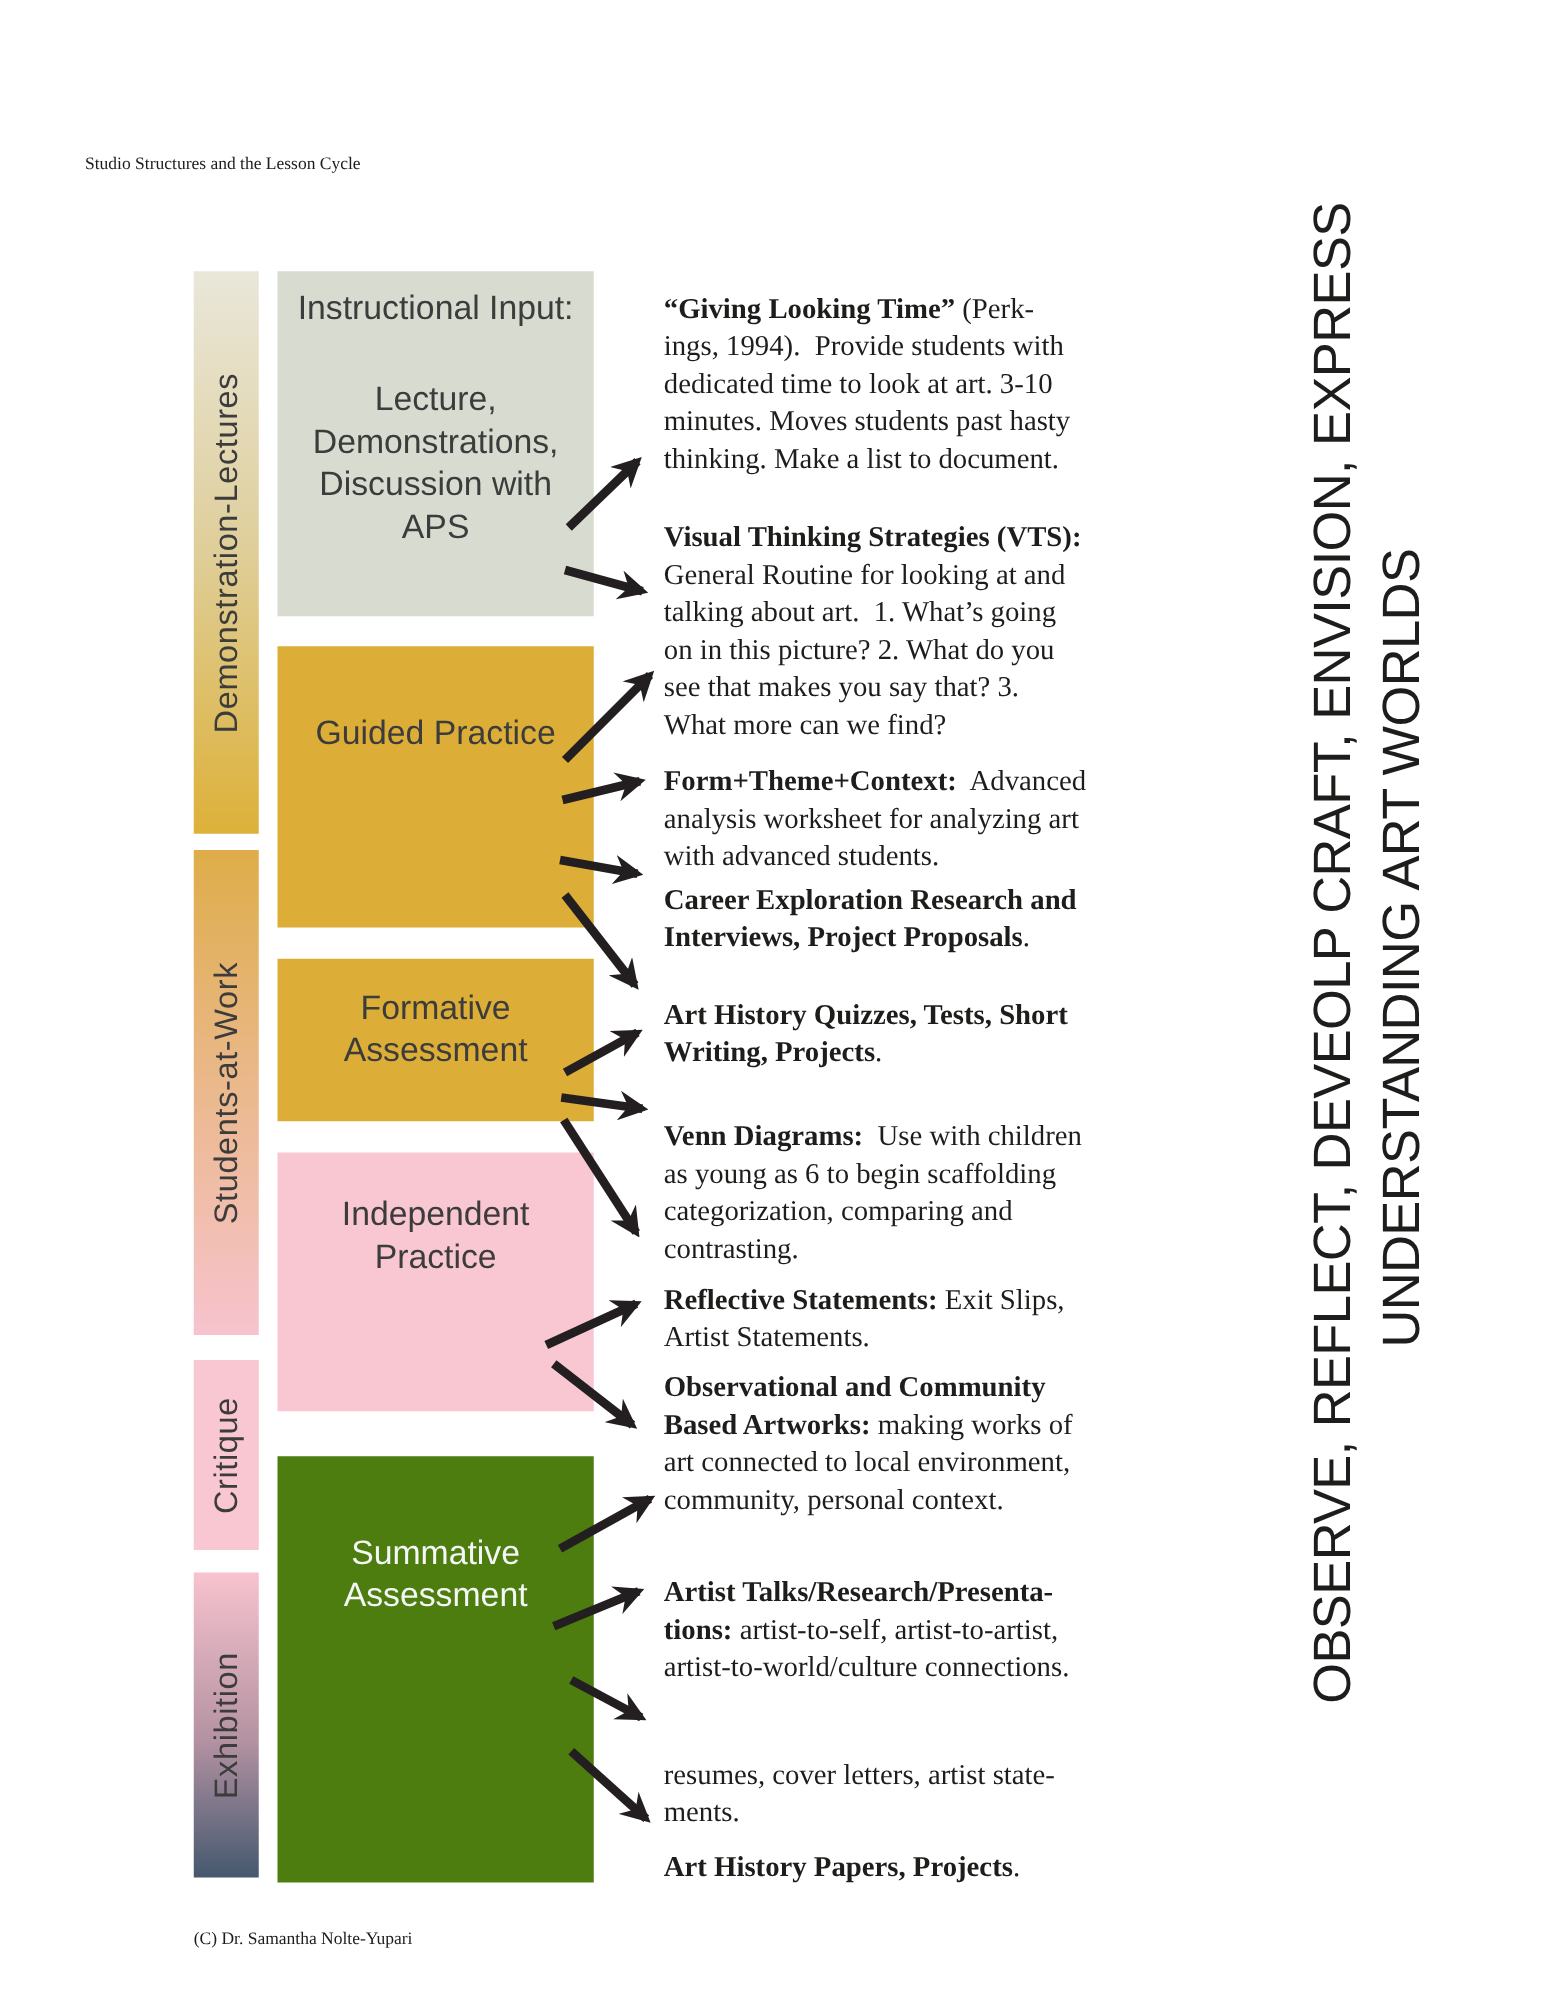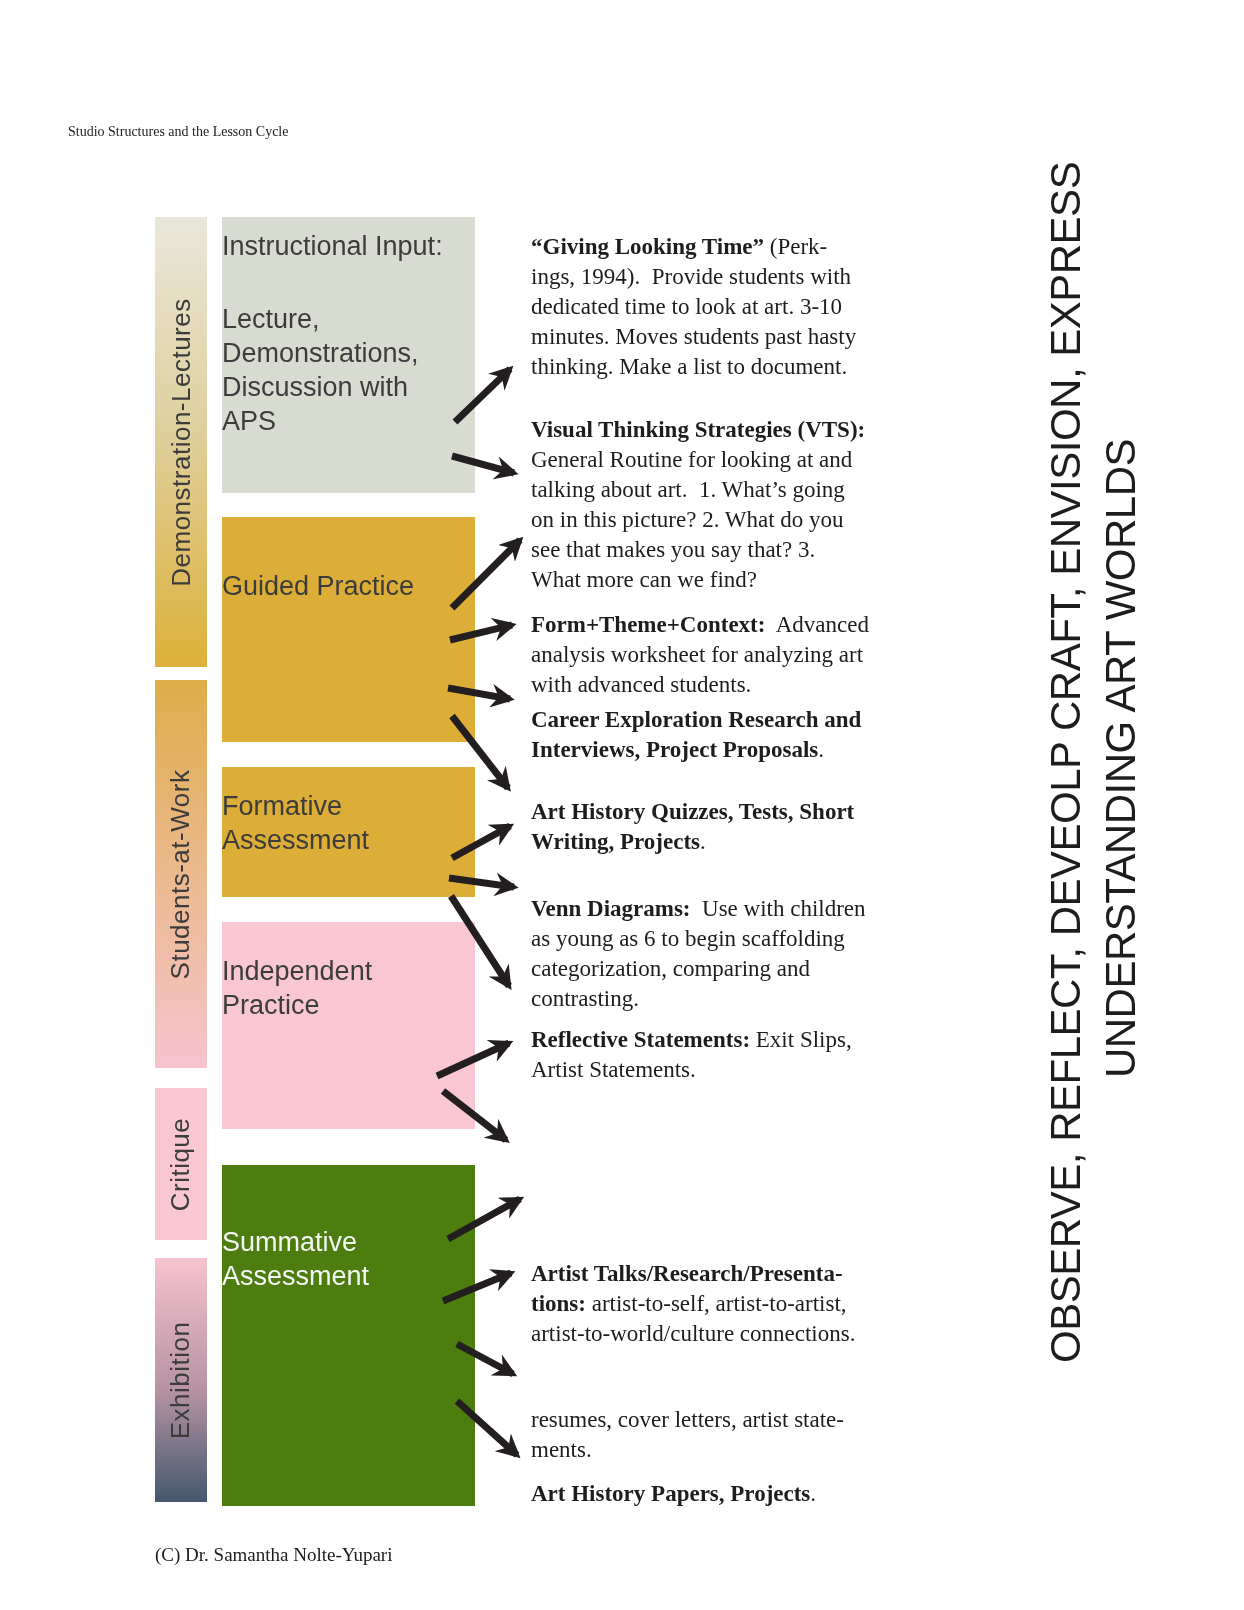--- a/index.html
+++ b/index.html
@@ -4,38 +4,38 @@
 <style>
   html,body{margin:0;padding:0;background:#fff;}
   .page{position:relative;width:1244px;height:1610px;background:#ffffff;
         font-family:"Liberation Sans",sans-serif;overflow:hidden;}
 
   .title{position:absolute;top:70px;left:0;width:1210px;text-align:center;
          font-size:37px;font-weight:700;color:#121212;}
   .subtitle{position:absolute;top:124px;left:68px;
             font-family:"Liberation Serif",serif;font-size:14px;color:#1c1c1c;}
   .credit{position:absolute;left:155px;top:1544px;
-          font-family:"Liberation Serif",serif;font-size:19px;color:#1c1c1c;}
+          font-family:"Liberation Serif",serif;font-size:14px;color:#1c1c1c;}
 
   
   .bar{position:absolute;left:155px;width:52px;display:flex;
        align-items:center;justify-content:center;}
   .bar .lbl{transform:rotate(-90deg);white-space:nowrap;font-size:26px;
             color:#3c3c3c;letter-spacing:.5px;}
   .bar1{top:217px;height:450px;
         background:linear-gradient(180deg,#e9e7da 0%,#dfcf9c 48%,#ddb139 100%);}
   .bar2{top:680px;height:388px;
         background:linear-gradient(180deg,#dead49 0%,#ecba94 55%,#f7c3ce 100%);}
   .bar3{top:1088px;height:152px;background:#f8c7d2;}
   .bar4{top:1258px;height:244px;
         background:linear-gradient(180deg,#f7c3ce 0%,#b492a2 55%,#44586e 100%);}
 
   
   .stage{position:absolute;left:222px;width:253px;box-sizing:border-box;
-         color:#3c3c3c;font-size:27px;line-height:34px;}
+         text-align:center;color:#3c3c3c;font-size:27px;line-height:34px;}
   .stage .lbl{white-space:pre-line;}
   .s1{top:217px;height:276px;background:#d8dcd0;padding-top:12px;}
   .s1 .sub{margin-top:39px;white-space:pre-line;}
   .s2{top:517px;height:225px;background:#ddae37;padding-top:52px;}
   .s3{top:767px;height:130px;background:#ddae37;padding-top:22px;}
   .s4{top:922px;height:207px;background:#f8c7d2;padding-top:32px;}
   .s5{top:1165px;height:341px;background:#4d7c0f;color:#f4f7f6;padding-top:60px;}
 
   
   .ann{position:absolute;left:518px;margin:13px;white-space:pre;
@@ -113,20 +113,24 @@
   <p class="ann" style="top:692px"><b>Career Exploration Research and
 Interviews, Project Proposals</b><span>.</span></p>
   <p class="ann" style="top:784px"><b>Art History Quizzes, Tests, Short
 Writing, Projects</b><span>.</span></p>
   <p class="ann" style="top:881px"><b>Venn Diagrams:</b><span>  Use with children
 as young as 6 to begin scaffolding
 categorization, comparing and
 contrasting.</span></p>
   <p class="ann" style="top:1012px"><b>Reflective Statements:</b><span> Exit Slips,
 Artist Statements.</span></p>
+  <p class="ann" style="top:1082px"><b>Observational and Community
+Based Artworks:</b><span> making works of
+art connected to local environment,
+community, personal context.</span></p>
   <p class="ann" style="top:1246px"><b>Artist Talks/Research/Presenta-
 tions:</b><span> artist-to-self, artist-to-artist,
 artist-to-world/culture connections.</span></p>
   <p class="ann" style="top:1362px"><span>
 resumes, cover letters, artist state-
 ments.</span></p>
   <p class="ann" style="top:1466px"><b>Art History Papers, Projects</b><span>.</span></p>
 
   <div class="vt vt1">OBSERVE, REFLECT, DEVEOLP CRAFT, ENVISION, EXPRESS</div>
   <div class="vt vt2">UNDERSTANDING ART WORLDS</div>

